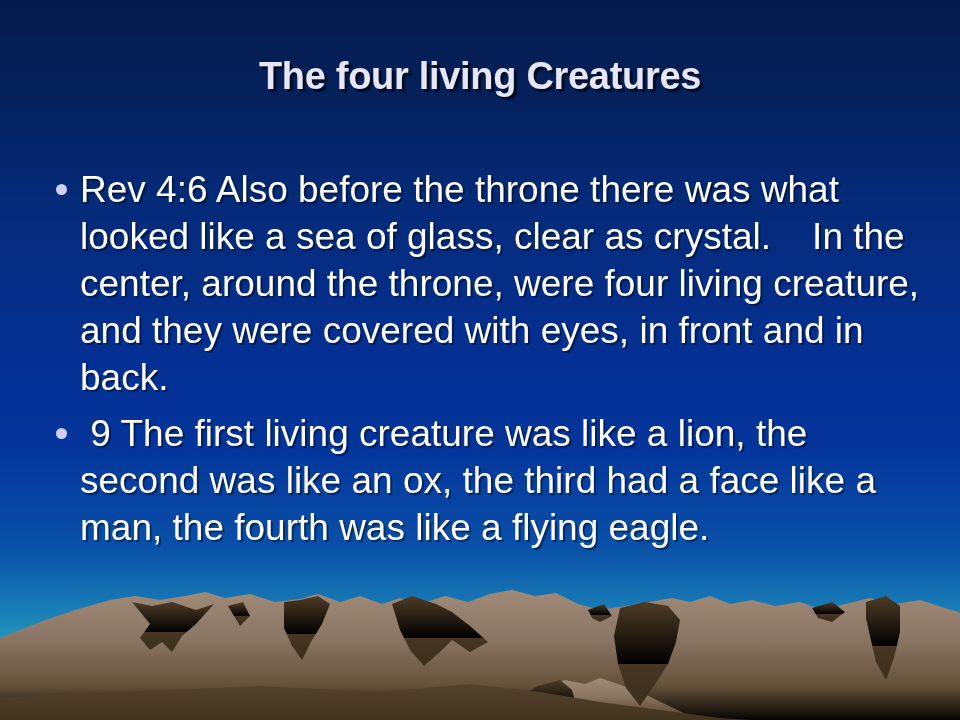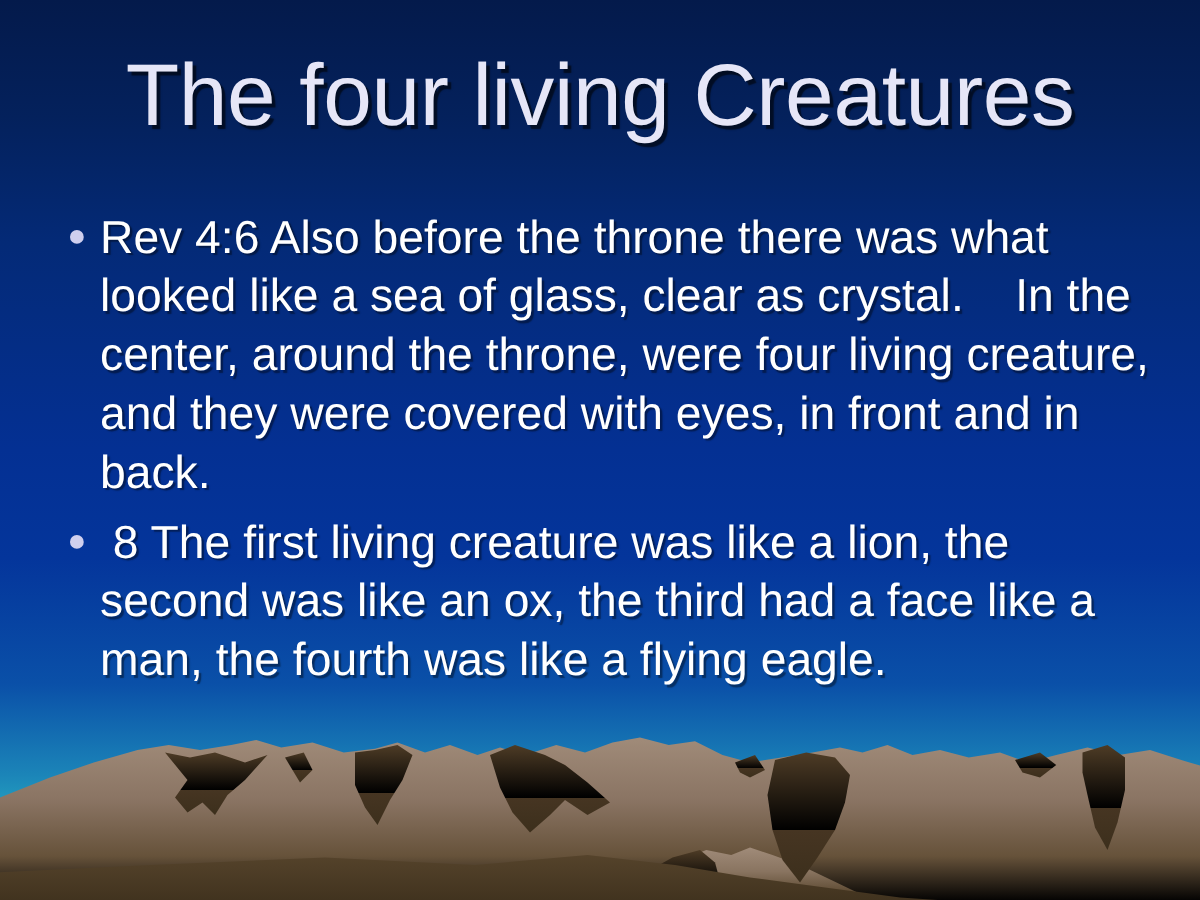--- a/index.html
+++ b/index.html
@@ -62,23 +62,23 @@
   }
 
   
   .title {
     position: absolute;
     left: 0;
     right: 0;
     top: 46px;
     text-align: center;
     color: #E6E6F7;
-    font-size: 70px;
+    font-size: 38px;
     line-height: 60px;
-    font-weight: normal;
+    font-weight: bold;
     letter-spacing: -0.3px;
     text-shadow: 3px 3px 1px rgba(0,0,0,0.60);
     white-space: nowrap;
   }
 
   
   .body-area {
     position: absolute;
     left: 44px;
     top: 166px;
@@ -201,17 +201,17 @@
 
   <div class="body-area">
 
     <div class="bullet-row">
       <span class="bullet-dot"></span>
       <span class="bullet-text">Rev 4:6 Also before the throne there was what looked like a sea of glass, clear as crystal.    In the center, around the throne, were four living creature, and they were covered with eyes, in front and in back.</span>
     </div>
 
     <div class="bullet-row">
       <span class="bullet-dot"></span>
-      <span class="bullet-text"> 8 The first living creature was like a lion, the second was like an ox, the third had a face like a man, the fourth was like a flying eagle.</span>
+      <span class="bullet-text"> 9 The first living creature was like a lion, the second was like an ox, the third had a face like a man, the fourth was like a flying eagle.</span>
     </div>
 
   </div>
 </div>
 
 </body></html>

